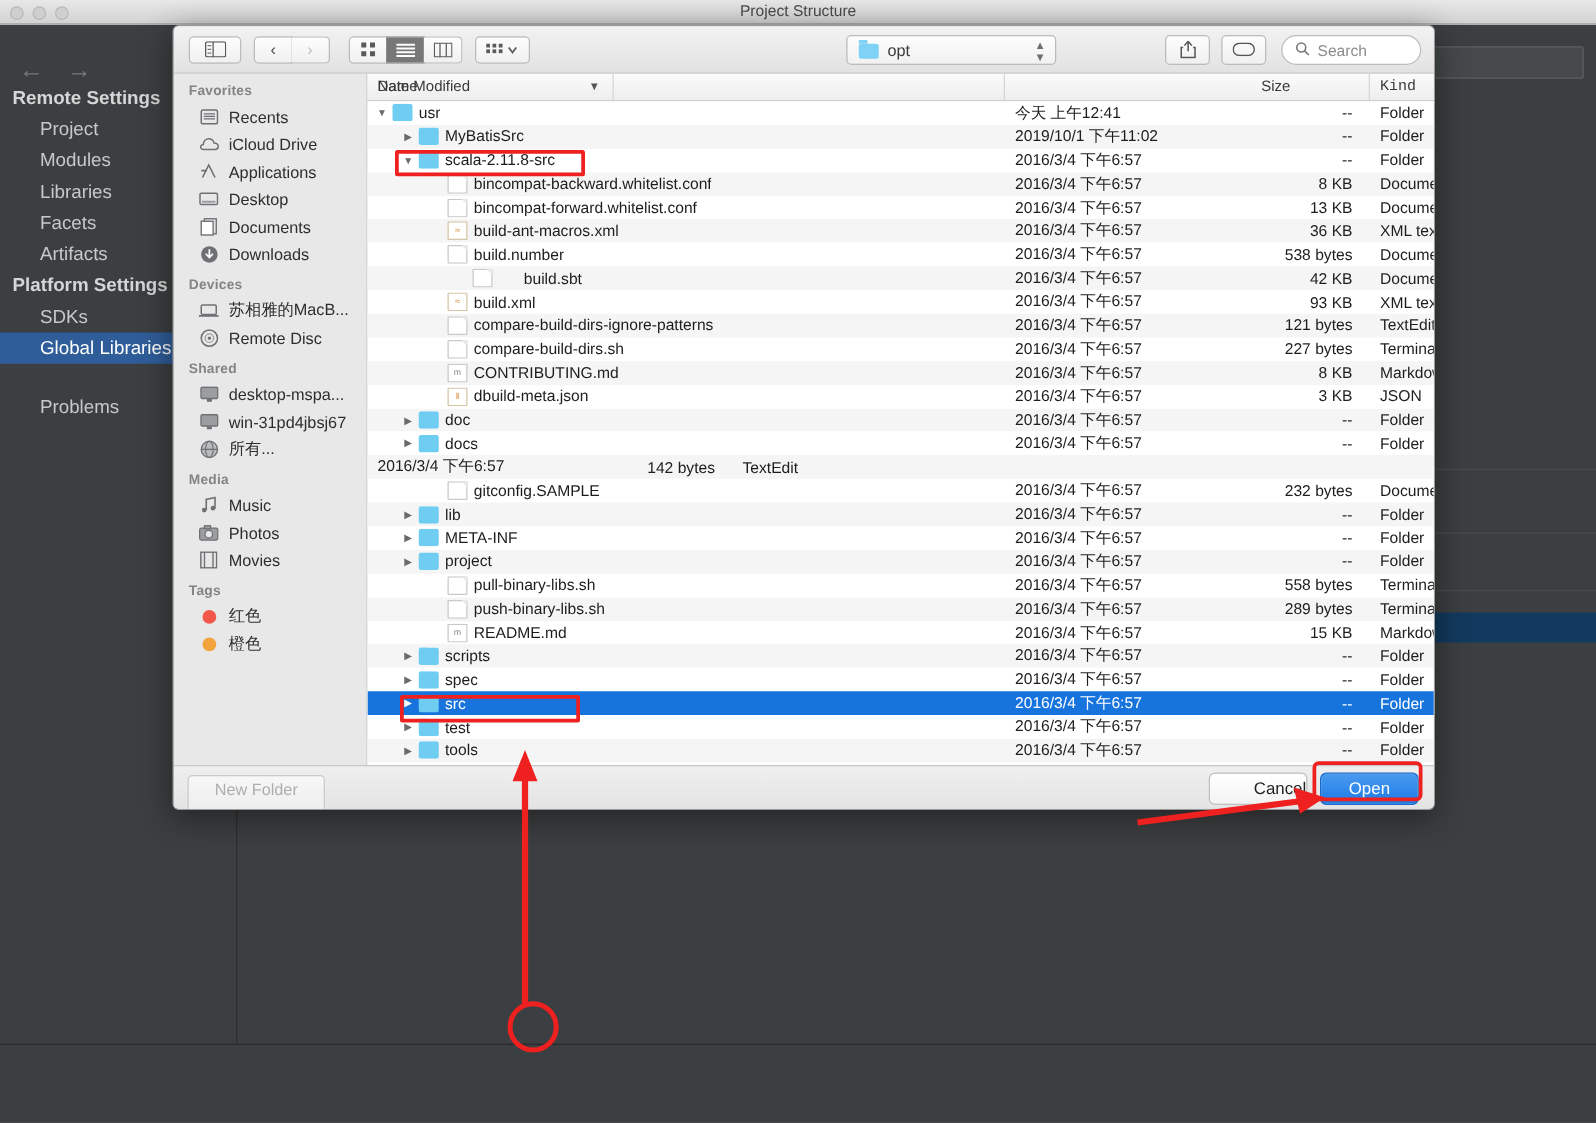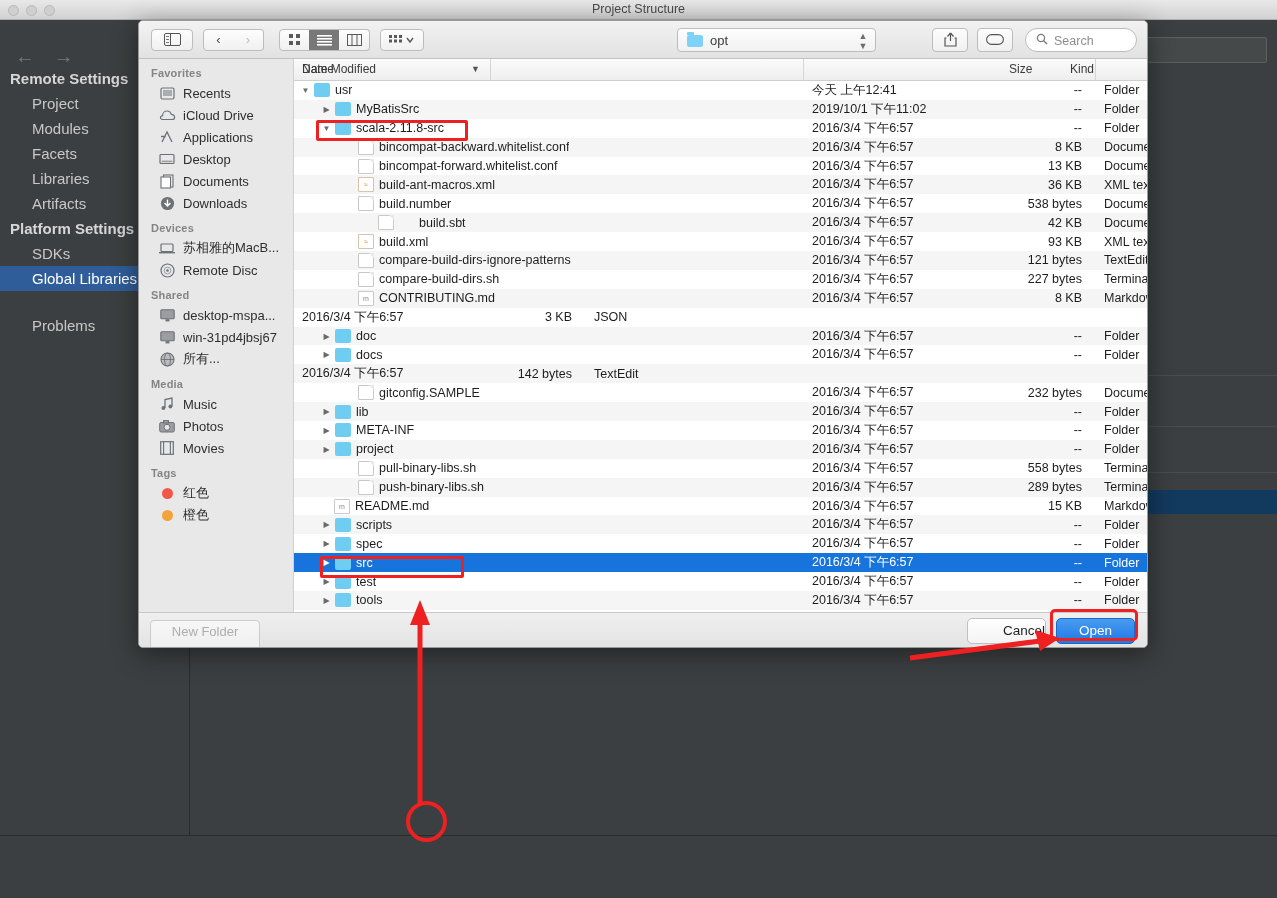--- a/index.html
+++ b/index.html
@@ -102,21 +102,21 @@
   #tb-sidebar-toggle { left: 12px; width: 42px; }
   #tb-back  { left: 64px; width: 31px; border-radius: 4px 0 0 4px; }
   #tb-fwd   { left: 94px; width: 31px; border-radius: 0 4px 4px 0; border-left: none; color: #bfbfbf; }
   #tb-view-icon { left: 140px; width: 31px; border-radius: 4px 0 0 4px; }
   #tb-view-list { left: 170px; width: 31px; border-radius: 0; border-left: none;
                   background: #787878; color: #ffffff; }
   #tb-view-col  { left: 200px; width: 31px; border-radius: 0 4px 4px 0; border-left: none; }
   #tb-arrange   { left: 241px; width: 44px; }
 
   #path-popup {
-    position: absolute; left: 538px; top: 7px; width: 199px; height: 24px;
+    position: absolute; left: 538px; top: 7px; width: 168px; height: 24px;
     background: linear-gradient(to bottom, #fdfdfd, #f1f1f1);
     border: 1px solid #bcbcbc; border-radius: 4px;
   }
   #path-label {
     position: absolute; left: 32px; top: 4px; font-size: 13px; color: #3b3b3b;
   }
   #path-folder-icon {
     position: absolute; left: 9px; top: 6px; width: 16px; height: 12px;
     background: #7fd2f5; border-radius: 2px;
   }
@@ -171,21 +171,21 @@
     border-bottom: 1px solid #cfcfcf;
   }
   .colh {
     position: absolute; top: 0; height: 21px; line-height: 21px;
     font-size: 12px; color: #3a3a3a; padding-left: 8px;
     border-right: 1px solid #d5d5d5;
   }
   #colh-name { left: 0;   width: 510px; }
   #colh-date { left: 510; width: 197px; }
   #colh-size { left: 707px; width: 95px; }
-  #colh-kind { left: 768px; width: 53px; border-right: none; }
+  #colh-kind { left: 802px; width: 53px; border-right: none; font-family: Liberation Mono, monospace; }
   #colh-date-chevron {
     position: absolute; right: 10px; top: 0; line-height: 21px;
     font-size: 9px; color: #555;
   }
 
   
   #filelist {
     position: absolute; left: 155px; top: 60px; width: 855px; height: 531px;
     background: #ffffff; overflow: hidden;
   }
@@ -280,22 +280,22 @@
 
   <div id="bg-sidebar">
     <div id="bg-navrow">
       <span class="navarrow">←</span>
       <span class="navarrow">→</span>
     </div>
     <div style="margin-top:46px;">
       <div class="bg-group">Remote Settings</div>
       <div class="bg-item">Project</div>
       <div class="bg-item">Modules</div>
+      <div class="bg-item">Libraries</div>
       <div class="bg-item">Facets</div>
-      <div class="bg-item">Libraries</div>
       <div class="bg-item">Artifacts</div>
       <div class="bg-group">Platform Settings</div>
       <div class="bg-item">SDKs</div>
       <div class="bg-item selected">Global Libraries</div>
       <div class="bg-item" id="bg-problems">Problems</div>
     </div>
   </div>
 
   <div id="bg-rightpanel">
     <div id="bg-textfield"></div>
@@ -675,20 +675,25 @@
         <div class="fname" style="padding-left: 48px;">
           <span class="twisty"></span>
           <span class="ficon md">m</span>
           <span class="ftext">CONTRIBUTING.md</span>
         </div>
         <div class="fdate">2016/3/4 下午6:57</div>
         <div class="fsize">8 KB</div>
         <div class="fkind">Markdown</div>
       </div>
       <div class="frow">
+        <div class="fname" style="padding-left: 48px;">
+          <span class="twisty"></span>
+          <span class="ficon json">‖</span>
+          <span class="ftext">dbuild-meta.json</span>
+        </div>
         <div class="fdate">2016/3/4 下午6:57</div>
         <div class="fsize">3 KB</div>
         <div class="fkind">JSON</div>
       </div>
       <div class="frow odd">
         <div class="fname" style="padding-left: 27px;">
           <span class="twisty">▶</span>
           <span class="ficon folder"></span>
           <span class="ftext">doc</span>
         </div>
@@ -765,21 +770,21 @@
         <div class="fname" style="padding-left: 48px;">
           <span class="twisty"></span>
           <span class="ficon doc"></span>
           <span class="ftext">push-binary-libs.sh</span>
         </div>
         <div class="fdate">2016/3/4 下午6:57</div>
         <div class="fsize">289 bytes</div>
         <div class="fkind">Terminal s</div>
       </div>
       <div class="frow">
-        <div class="fname" style="padding-left: 24px;">
+        <div class="fname" style="padding-left: 48px;">
           <span class="twisty"></span>
           <span class="ficon md">m</span>
           <span class="ftext">README.md</span>
         </div>
         <div class="fdate">2016/3/4 下午6:57</div>
         <div class="fsize">15 KB</div>
         <div class="fkind">Markdown</div>
       </div>
       <div class="frow odd">
         <div class="fname" style="padding-left: 27px;">

